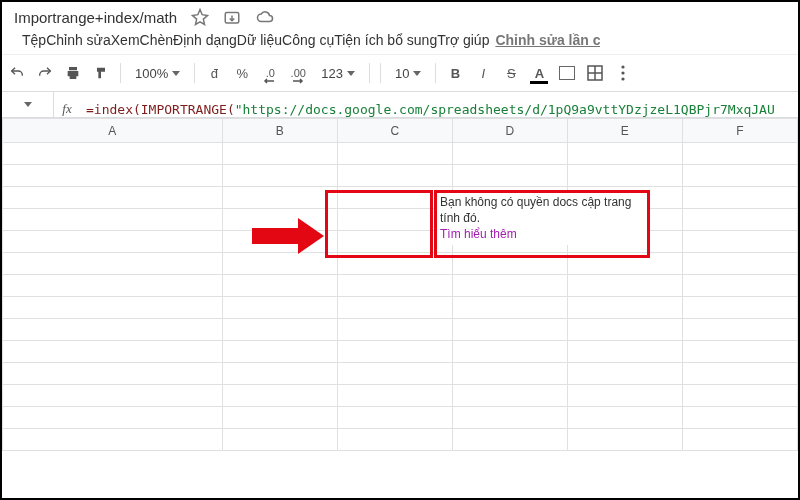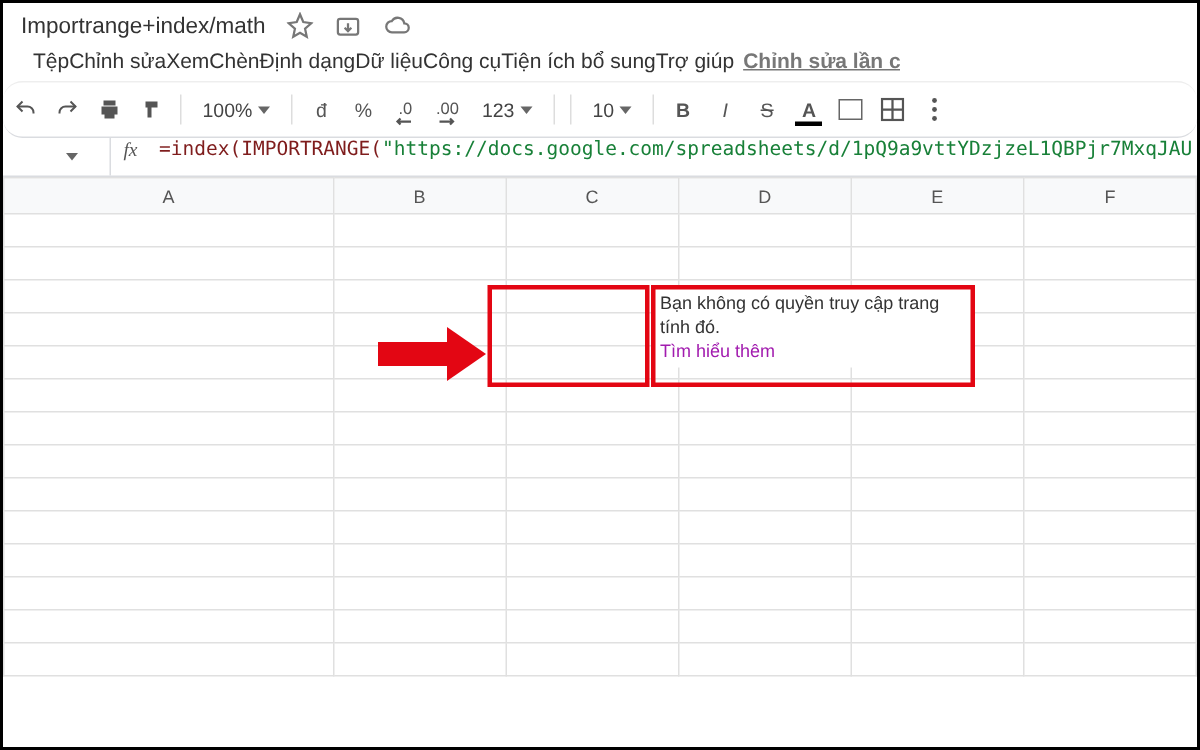--- a/index.html
+++ b/index.html
@@ -42,21 +42,20 @@
   .toolbar {
     display: flex;
     align-items: center;
     gap: 10px;
     padding: 4px 6px;
     border-top: 1px solid #eee;
     border-bottom: 1px solid #dadce0;
     font-size: 13px;
     color: #444;
     height: 38px;
-    border-radius: 13px;
   }
   .tb-ic {
     width: 18px; height: 18px;
     display: inline-flex;
     align-items: center; justify-content: center;
     color: #555;
   }
   .tb-sep { width:1px; height:20px; background:#ddd; }
   .tb-drop {
     display:inline-flex; align-items:center; gap:4px;
@@ -75,25 +74,24 @@
   }
   .tb-Acolor::after {
     content:""; position:absolute; left:0; right:0; bottom:-2px;
     height:3px; background:#000;
   }
   .tb-fill {
     width:16px;height:14px;border:1px solid #666; position:relative;
   }
 
   .fx-row {
-    display:flex; align-items:flex-start;
+    display:flex; align-items:flex-end;
     border-bottom: 1px solid #dadce0;
     height: 26px;
     font-size: 13px;
-    padding-left: 20px;
   }
   .fx-namebox {
     width: 52px;
     display:flex; align-items:center; justify-content:center;
     border-right:1px solid #dadce0;
     height:100%;
   }
   .fx-label {
     width: 26px; text-align:center; font-style: italic;
     font-family: Georgia, serif;
@@ -453,21 +451,21 @@
           <td></td>
           <td></td>
           <td></td>
           <td></td>
           <td></td>
         </tr>
     </tbody>
   </table>
 
   <div class="tooltip">
-    <span>Bạn không có quyền truy cập trang tính đó.</span><br>
+    <span>Bạn không có quyền docs cập trang tính đó.</span><br>
     <a href="#">Tìm hiểu thêm</a>
   </div>
 
   <div class="overlay redbox1"></div>
   <div class="overlay redbox2"></div>
   <div class="overlay arrow">
     <div class="shaft"></div>
       <div class="head"></div>
   </div>
 </div>

